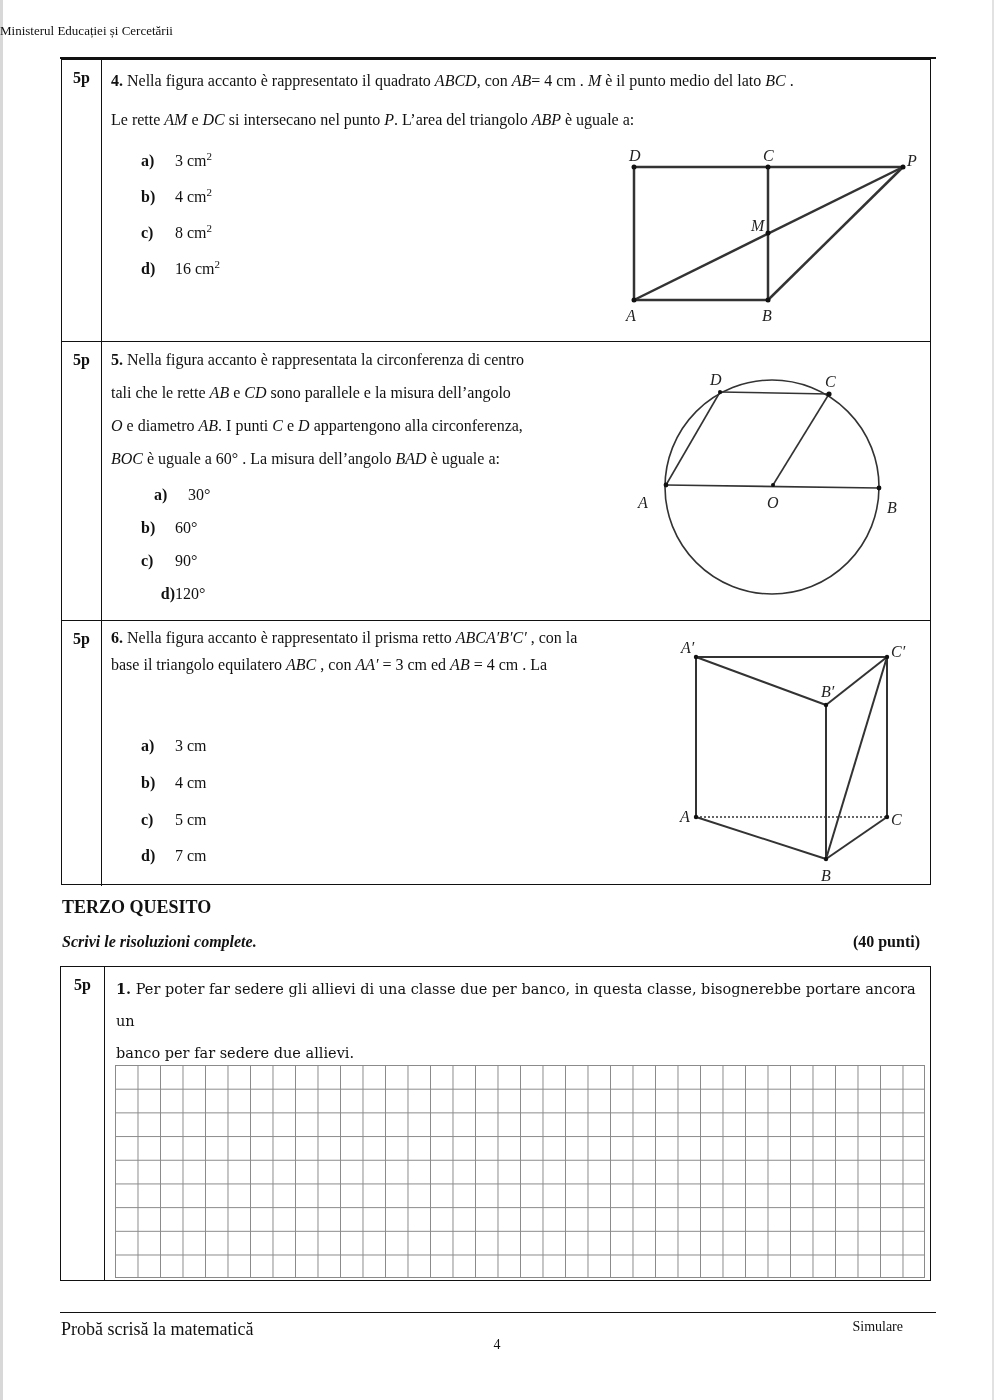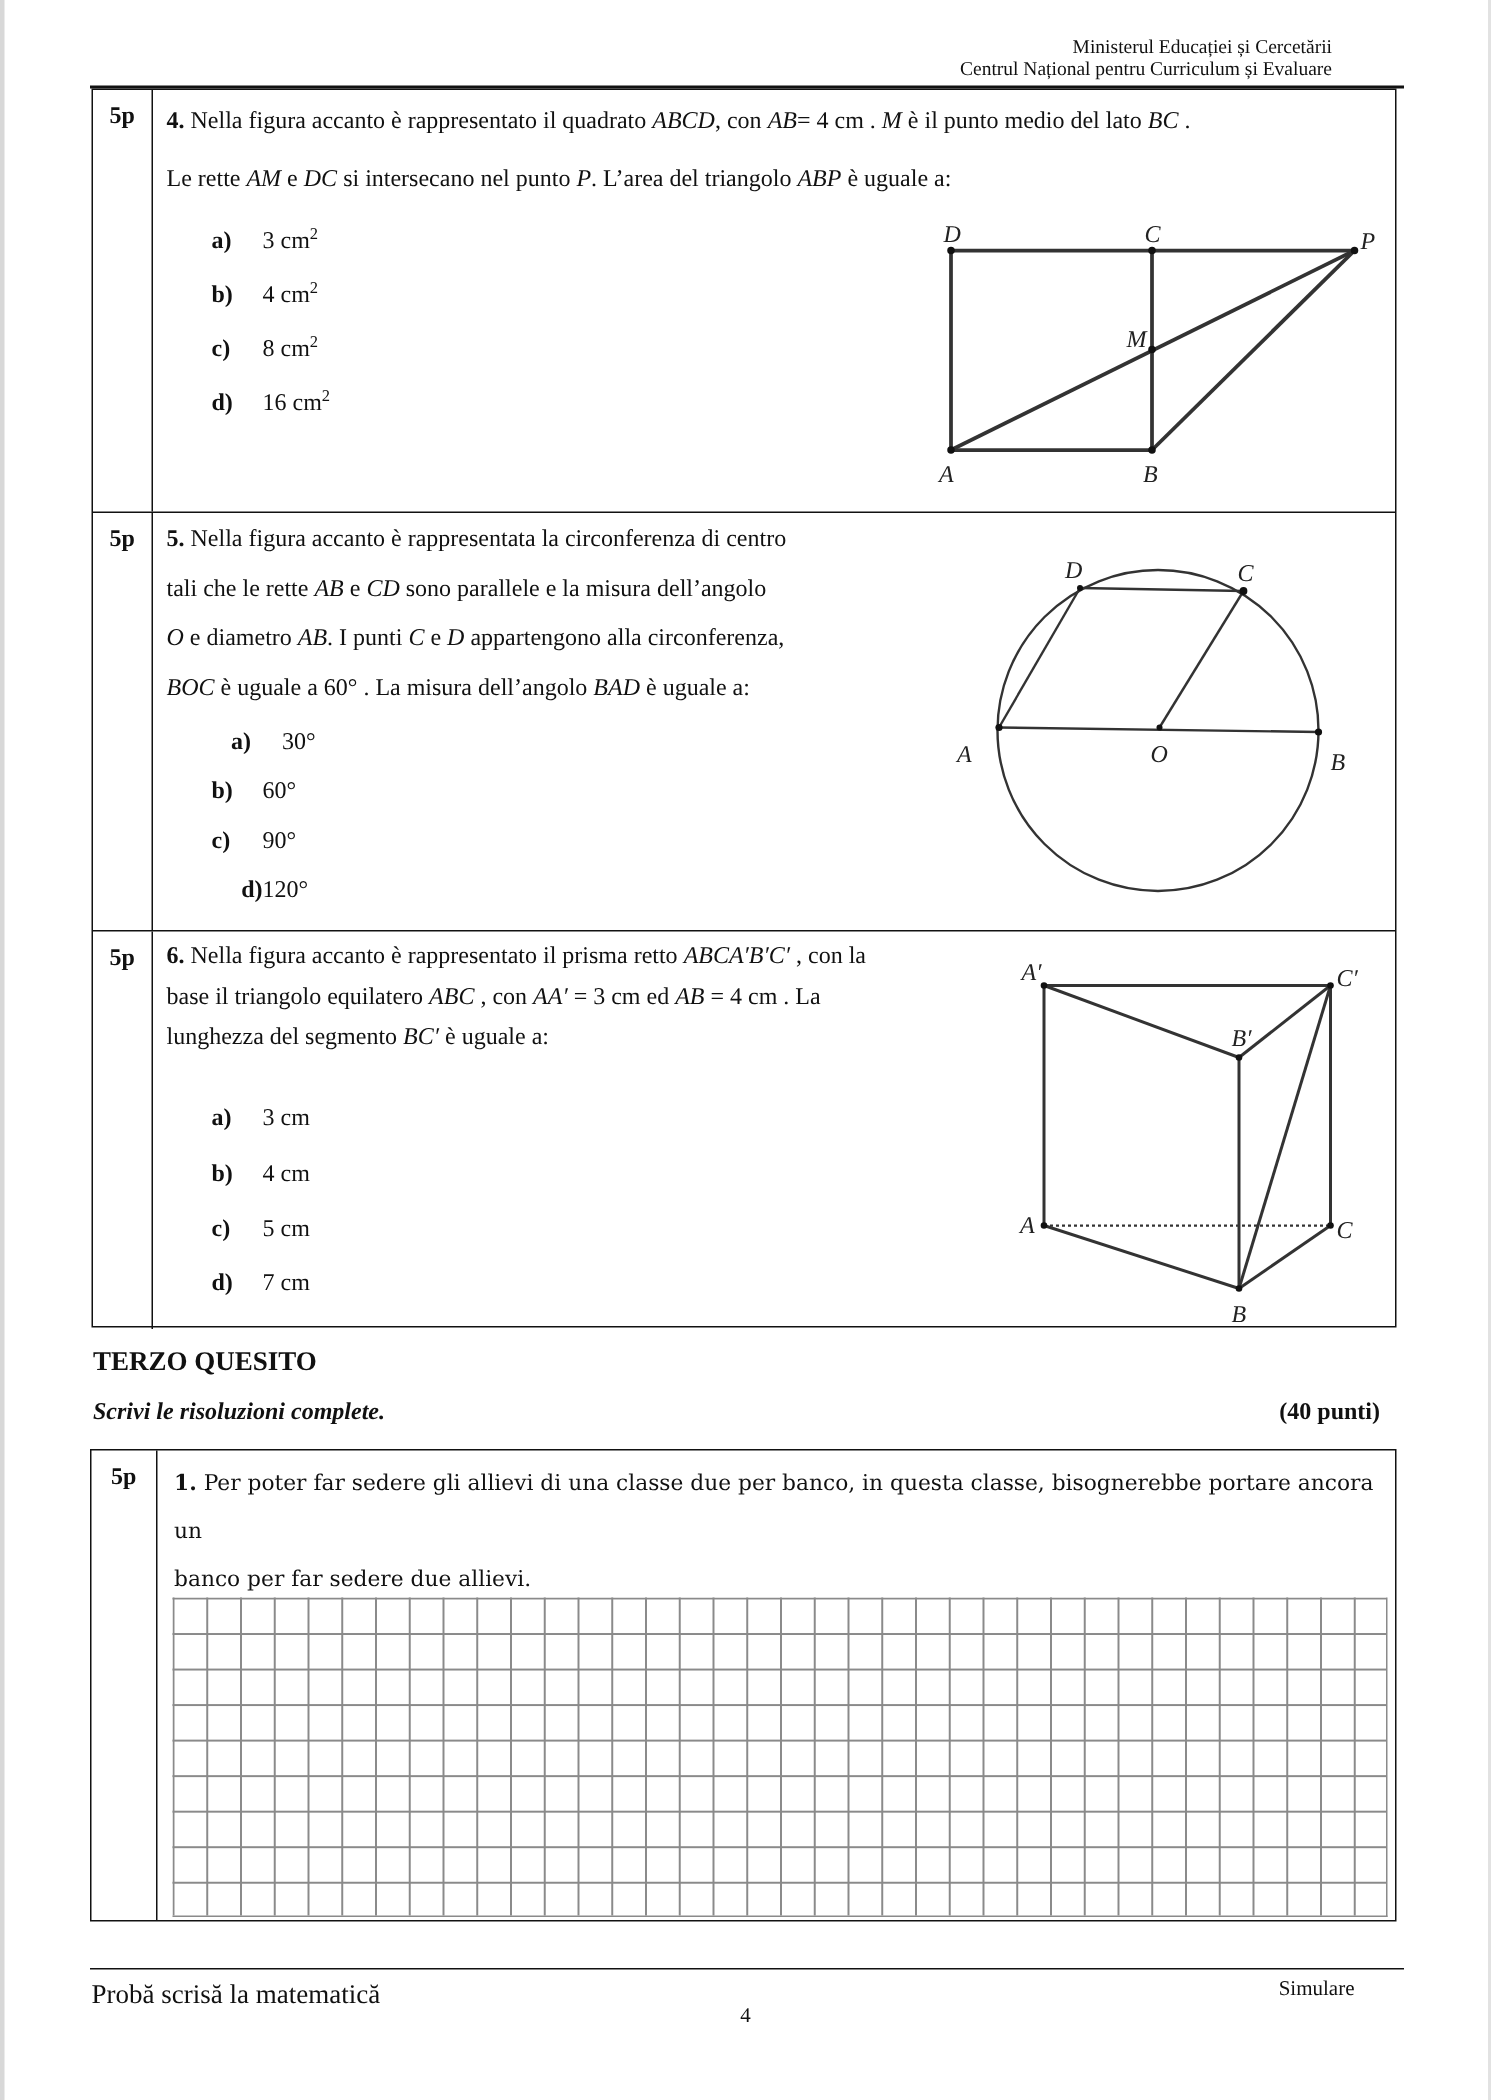--- a/index.html
+++ b/index.html
@@ -3,21 +3,21 @@
 <meta charset="utf-8">
 <style>
   html, body { margin: 0; padding: 0; }
   body {
     width: 994px; height: 1400px; background: #ffffff; position: relative; overflow: hidden;
     font-family: "Liberation Serif", "DejaVu Serif", serif; color: #111;
   }
   .edge-left { position: absolute; left: 0; top: 0; width: 3px; height: 1400px; background: #d8d8d8; }
   .edge-right { position: absolute; right: 0; top: 0; width: 2px; height: 1400px; background: #e2e2e2; }
 
-  .header { position: absolute; left: 0; width: 888px; top: 23px; text-align: right; font-size: 13px; line-height: 15px; }
+  .header { position: absolute; left: 0; width: 888px; top: 23px; text-align: left; font-size: 13px; line-height: 15px; }
   .header-rule { position: absolute; left: 60px; width: 876px; top: 57px; height: 2px; background: #111; }
 
   .qtable { position: absolute; left: 61px; width: 870px; border: 1.5px solid #111; box-sizing: border-box; }
   .qrow { position: absolute; left: 0; width: 100%; box-sizing: border-box; }
   .qrow + .qrow { border-top: 1.5px solid #111; }
   .pts { position: absolute; left: 0; top: 0; bottom: 0; width: 40px; border-right: 1.5px solid #111; box-sizing: border-box;
          text-align: center; font-weight: bold; font-size: 16px; padding-top: 9px; }
   .qtext { position: absolute; left: 49px; font-size: 16px; line-height: 33px; }
   .qtext b { font-weight: bold; }
   .m { font-style: italic; }
@@ -48,21 +48,20 @@
   svg text { font-family: "Liberation Serif", "DejaVu Serif", serif; font-style: italic; font-size: 16px; fill: #222; }
 </style>
 </head>
 <body>
 
 <div class="edge-left"></div>
 <div class="edge-right"></div>
 
 <div class="header">
   <div>Ministerul Educației și Cercetării</div>
-  <div>Centrul Național pentru Curriculum și Evaluare</div>
 </div>
 <div class="header-rule"></div>
 
 <div class="qtable" style="top:59px; height:826px;">
 
   <div class="qrow" style="top:0; height:281px;">
     <div class="pts">5p</div>
     <div class="qtext" style="top:4px; width:820px;">
       <div>
         <b>4.</b>
@@ -150,21 +149,20 @@
       <text x="88" y="35">D</text>
       <text x="203" y="37">C</text>
     </svg>
   </div>
 
   <div class="qrow" style="top:560px; height:266px;">
     <div class="pts">5p</div>
     <div class="qtext" style="top:3px; width:548px; line-height:27px; text-align:justify;">
       <div><b>6.</b> Nella figura accanto è rappresentato il prisma retto <span class="m">ABCA′B′C′</span> , con la</div>
       <div>base il triangolo equilatero <span class="m">ABC</span> , con <span class="m">AA′</span> = 3 cm ed <span class="m">AB</span> = 4 cm . La</div>
-      <div>lunghezza del segmento <span class="m">BC′</span> è uguale a:</div>
     </div>
     <div class="opt" style="top:116px;"><span class="lbl">a)</span><span>3 cm</span></div>
     <div class="opt" style="top:153px;"><span class="lbl">b)</span><span>4 cm</span></div>
     <div class="opt" style="top:190px;"><span class="lbl">c)</span><span>5 cm</span></div>
     <div class="opt" style="top:226px;"><span class="lbl">d)</span><span>7 cm</span></div>
 
     <svg style="position:absolute; left:599px; top:6px;" width="270" height="260" viewBox="0 0 270 260">
       <g stroke="#333" stroke-width="2" fill="none">
         <line x1="35" y1="30" x2="226" y2="30"></line>
         <line x1="35" y1="30" x2="165" y2="78"></line>

